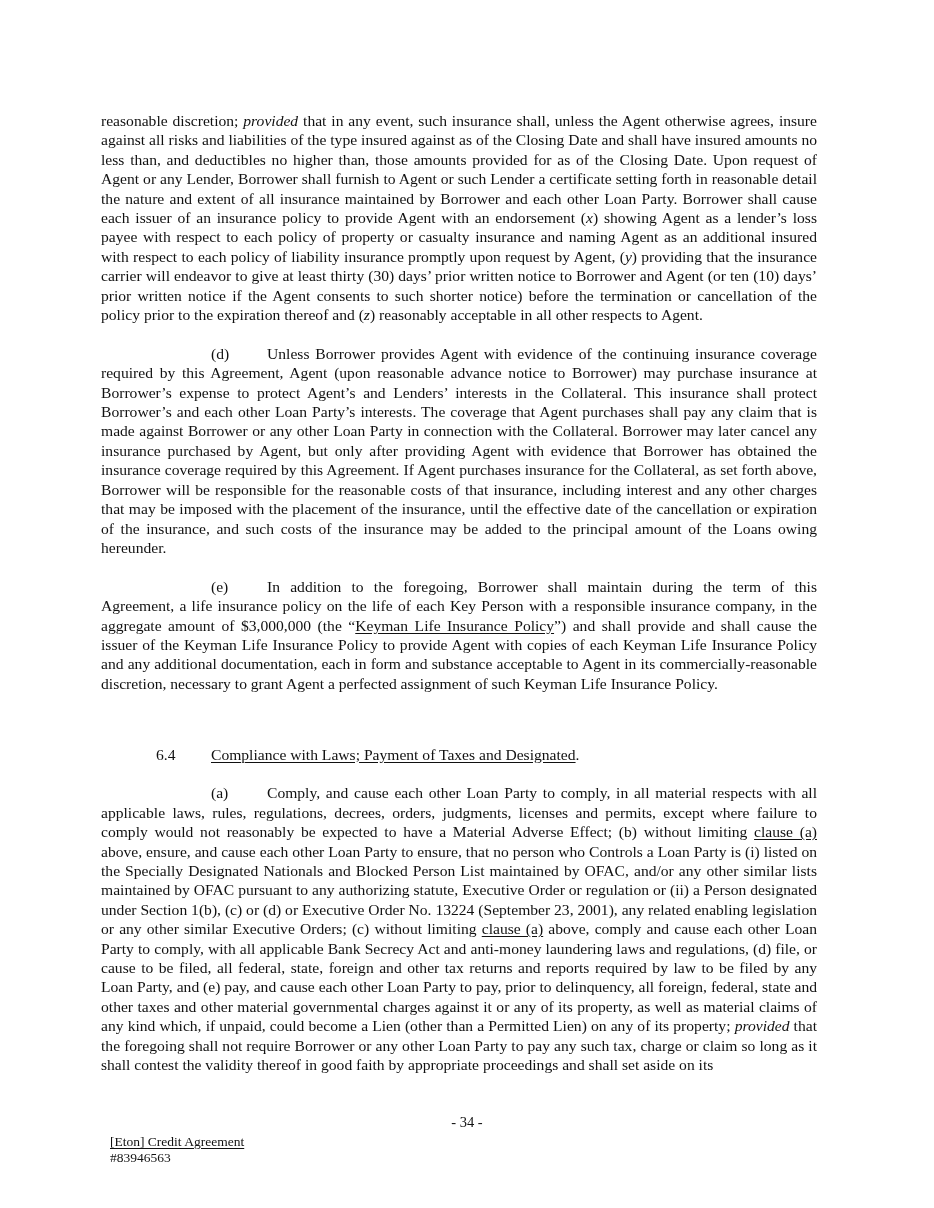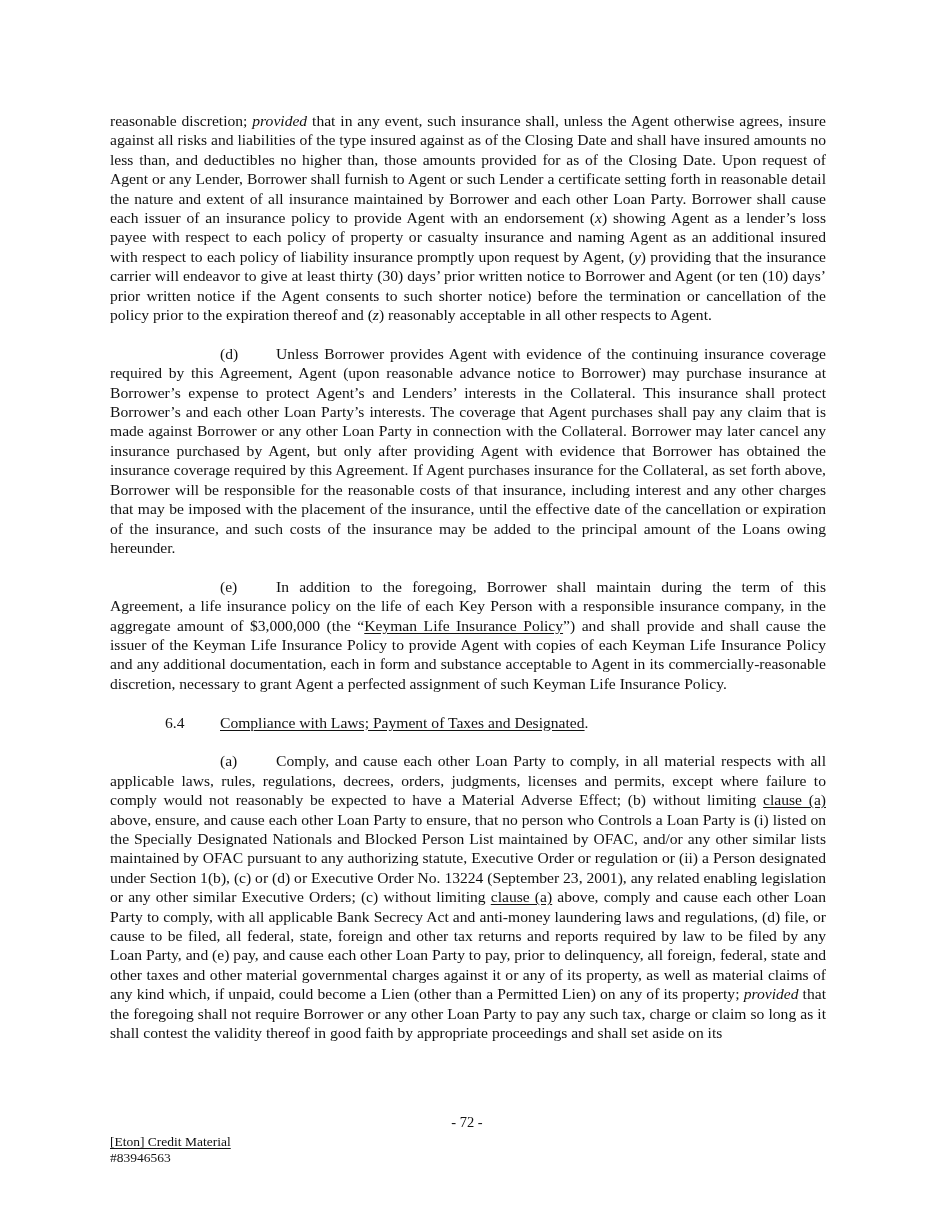--- a/index.html
+++ b/index.html
@@ -1,23 +1,23 @@
 <!DOCTYPE html>
 <html><head>
   <meta charset="utf-8">
   <style>
     html, body { margin: 0; padding: 0; background: #ffffff; }
     body { width: 934px; height: 1208px; position: relative; overflow: hidden;
            font-family: "Liberation Serif", serif; color: #111; }
-    .page { position: absolute; left: 110px; top: 111px; width: 716px; }
+    .page { position: absolute; left: 101px; top: 111px; width: 716px; }
     p { margin: 0; font-size: 15.6px; line-height: 19.4px; text-align: justify; }
     .para { margin-bottom: 19.4px; }
     .indent-label { display: inline-block; width: 56px; margin-left: 110px; }
     .section-head { margin-left: 55px; margin-bottom: 19.4px; }
-    .section-num { display: inline-block; width: 55px; }
+    .section-num { display: inline-block; width: 55px; margin-top: 32px; }
     u { text-decoration: underline; text-underline-offset: 2px; }
     .page-number { position: absolute; top: 1114px; left: 0; width: 934px; text-align: center;
                    font-size: 14.5px; }
     .footer { position: absolute; left: 110px; top: 1134px; font-size: 13.5px; line-height: 16px; }
   </style>
 </head>
 <body>
 
 <div class="page">
 
@@ -26,18 +26,18 @@
   <p class="para"><span class="indent-label">(d)</span><span>Unless Borrower provides Agent with evidence of the continuing insurance coverage required by this Agreement, Agent (upon reasonable advance notice to Borrower) may purchase insurance at Borrower’s expense to protect Agent’s and Lenders’ interests in the Collateral.  This insurance shall protect Borrower’s and each other Loan Party’s interests.  The coverage that Agent purchases shall pay any claim that is made against Borrower or any other Loan Party in connection with the Collateral. Borrower may later cancel any insurance purchased by Agent, but only after providing Agent with evidence that Borrower has obtained the insurance coverage required by this Agreement.  If Agent purchases insurance for the Collateral, as set forth above, Borrower will be responsible for the reasonable costs of that insurance, including interest and any other charges that may be imposed with the placement of the insurance, until the effective date of the cancellation or expiration of the insurance, and such costs of the insurance may be added to the principal amount of the Loans owing hereunder.</span></p>
 
   <p class="para"><span class="indent-label">(e)</span><span>In addition to the foregoing, Borrower shall maintain during the term of this Agreement, a life insurance policy on the life of each Key Person with a responsible insurance company, in the aggregate amount of $3,000,000 (the “</span><u>Keyman Life Insurance Policy</u><span>”) and shall provide and shall cause the issuer of the Keyman Life Insurance Policy to provide Agent with copies of each Keyman Life Insurance Policy and any additional documentation, each in form and substance acceptable to Agent in its commercially-reasonable discretion, necessary to grant Agent a perfected assignment of such Keyman Life Insurance Policy.</span></p>
 
   <p class="section-head"><span class="section-num">6.4</span><u>Compliance with Laws; Payment of Taxes and Designated</u><span>.</span></p>
 
   <p><span class="indent-label">(a)</span><span>Comply, and cause each other Loan Party to comply, in all material respects with all applicable laws, rules, regulations, decrees, orders, judgments, licenses and permits, except where failure to comply would not reasonably be expected to have a Material Adverse Effect; (b) without limiting </span><u>clause (a)</u><span> above, ensure, and cause each other Loan Party to ensure, that no person who Controls a Loan Party is (i) listed on the Specially Designated Nationals and Blocked Person List maintained by OFAC, and/or any other similar lists maintained by OFAC pursuant to any authorizing statute, Executive Order or regulation or (ii) a Person designated under Section 1(b), (c) or (d) or Executive Order No. 13224 (September 23, 2001), any related enabling legislation or any other similar Executive Orders; (c) without limiting </span><u>clause (a)</u><span> above, comply and cause each other Loan Party to comply, with all applicable Bank Secrecy Act and anti-money laundering laws and regulations, (d) file, or cause to be filed, all federal, state, foreign and other tax returns and reports required by law to be filed by any Loan Party, and (e) pay, and cause each other Loan Party to pay, prior to delinquency, all foreign, federal, state and other taxes and other material governmental charges against it or any of its property, as well as material claims of any kind which, if unpaid, could become a Lien (other than a Permitted Lien) on any of its property; </span><i>provided</i><span> that the foregoing shall not require Borrower or any other Loan Party to pay any such tax, charge or claim so long as it shall contest the validity thereof in good faith by appropriate proceedings and shall set aside on its</span></p>
 
 </div>
 
-<div class="page-number">- 72 -</div>
+<div class="page-number">- 34 -</div>
 
 <div class="footer">
-  <div><u>[Eton] Credit Material</u></div>
+  <div><u>[Eton] Credit Agreement</u></div>
   <div>#83946563</div>
 </div>
 
 </body></html>

